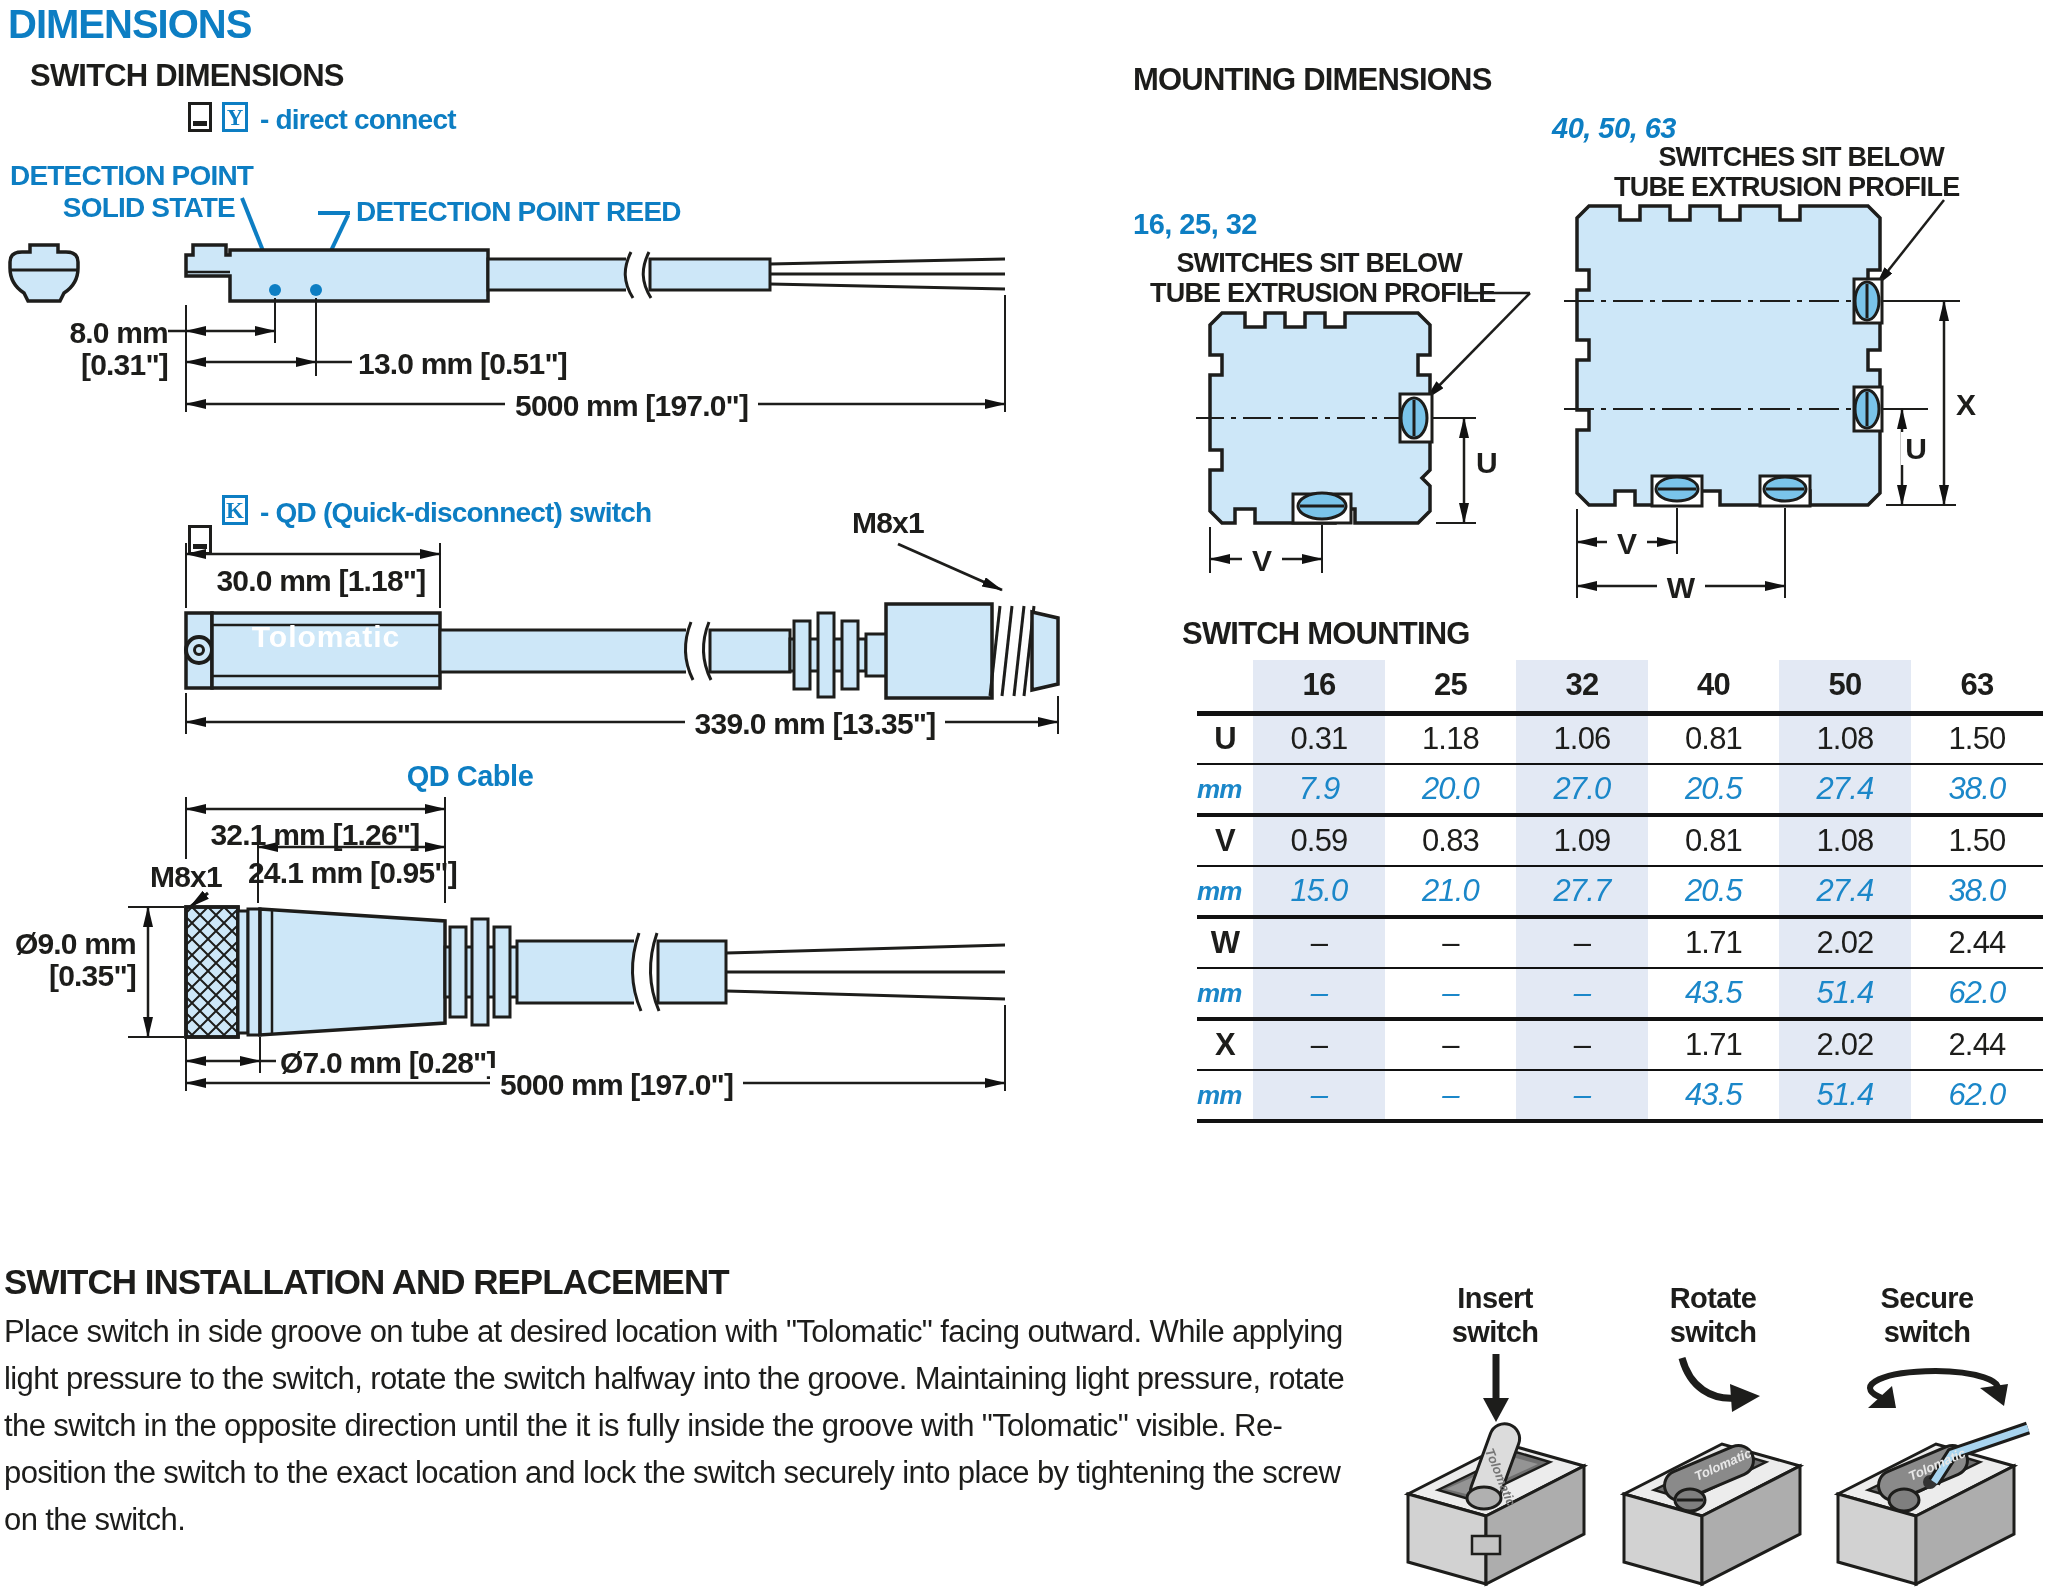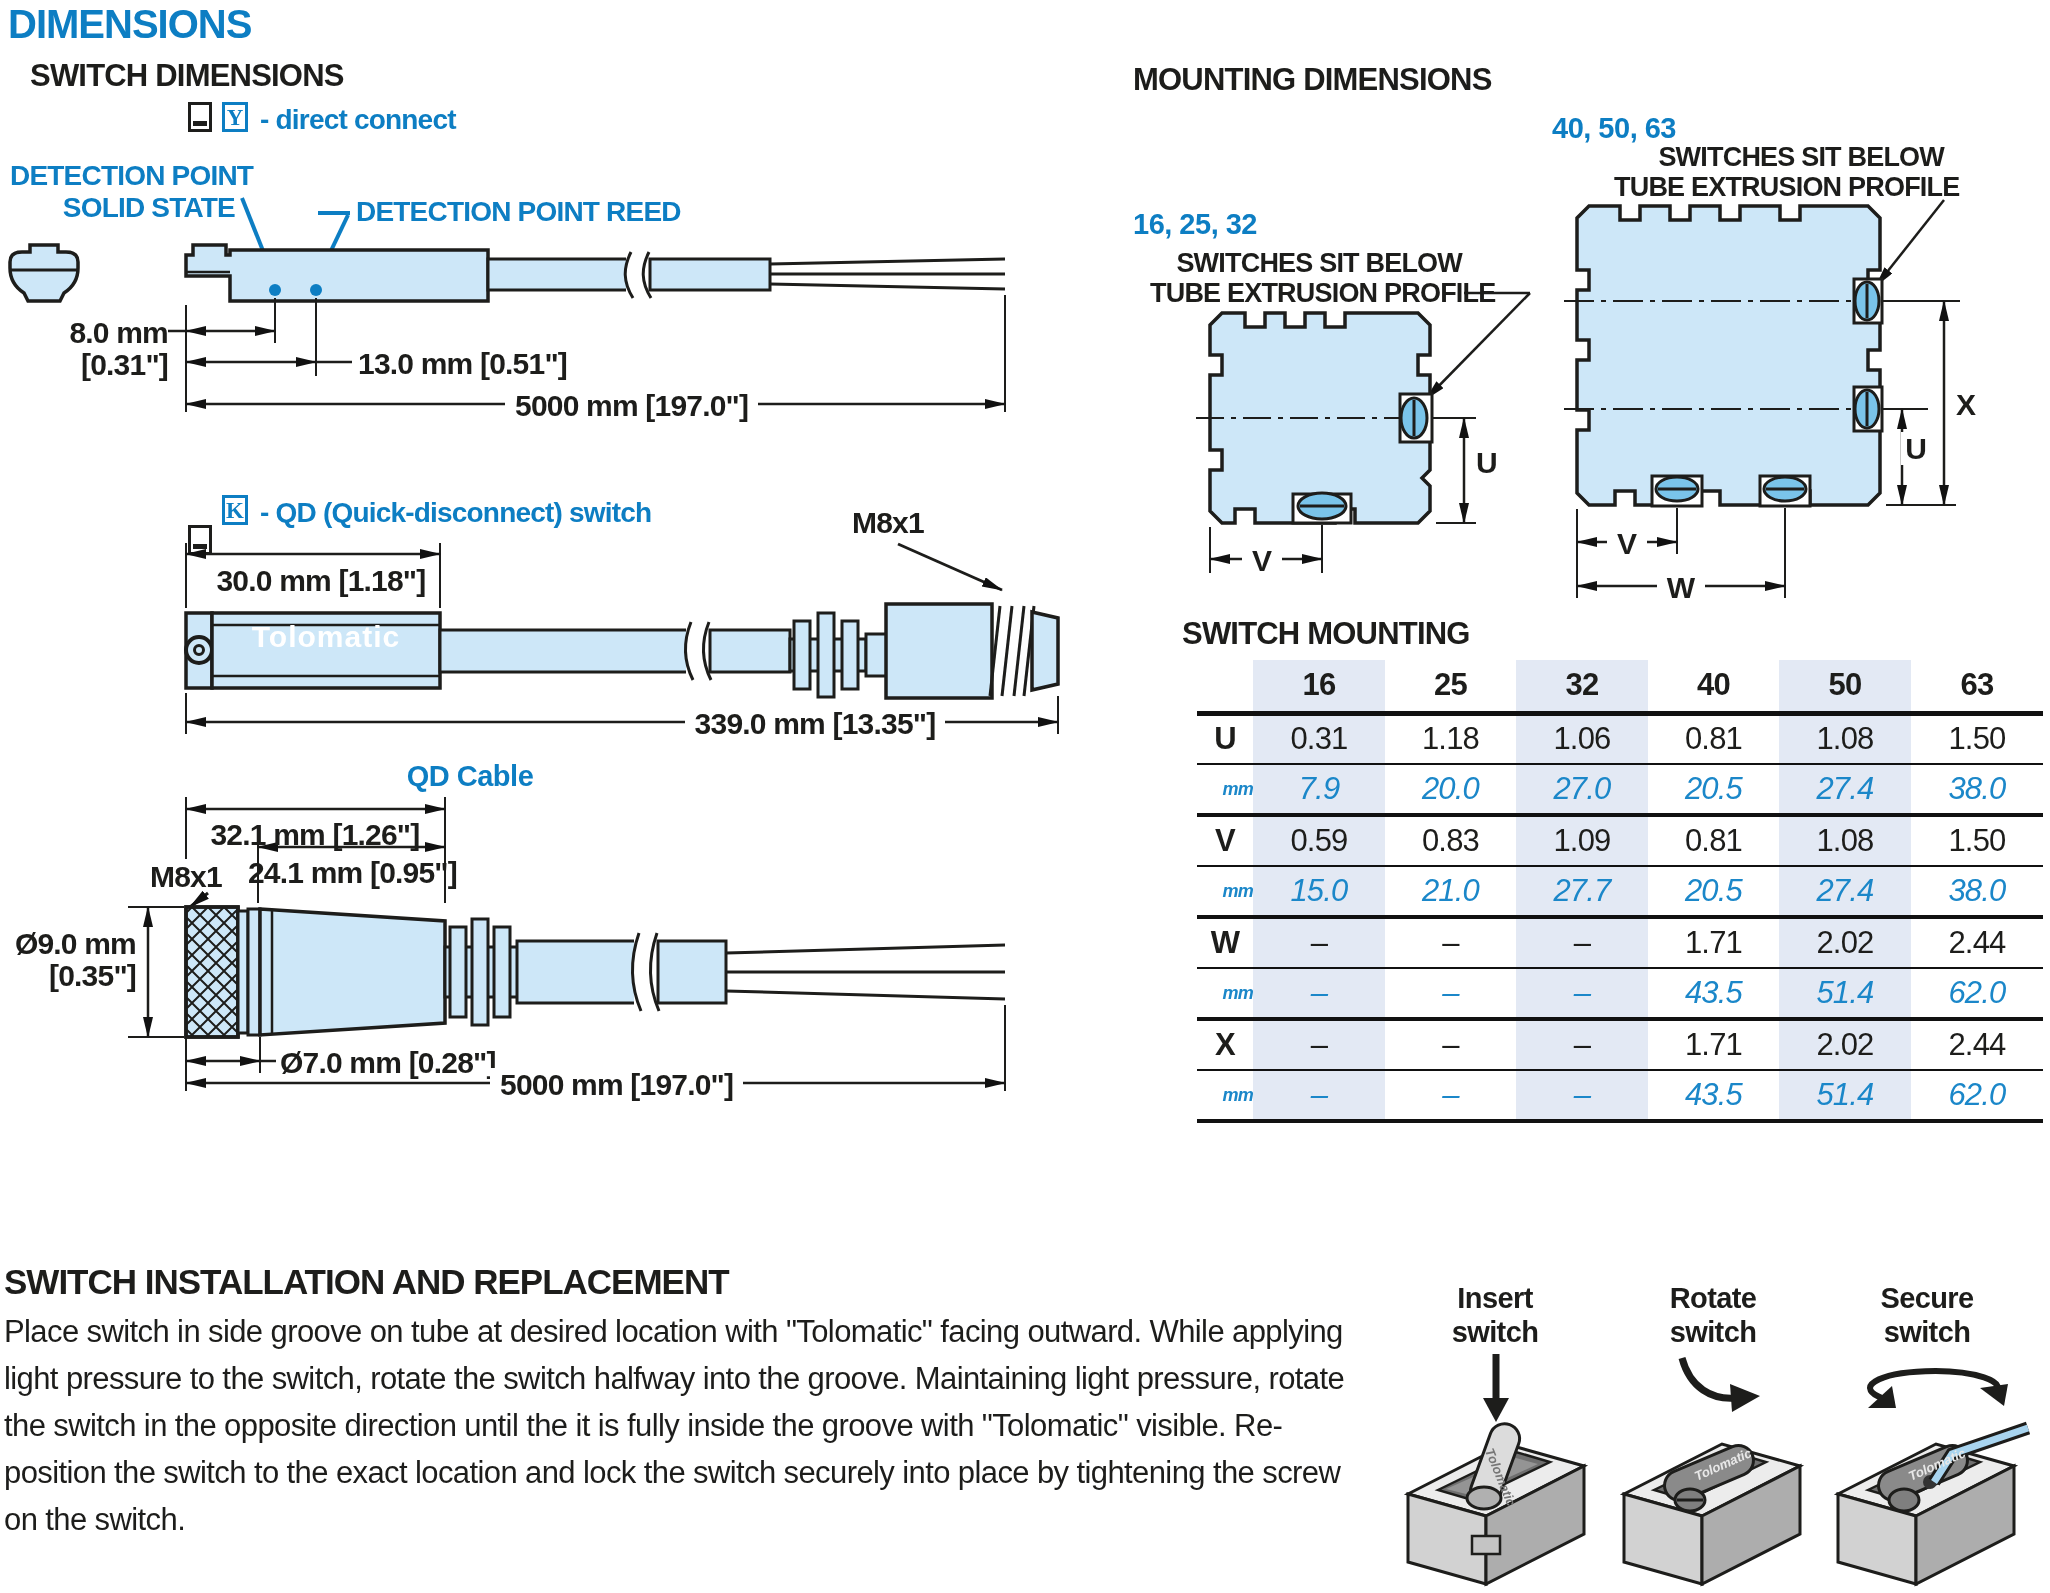--- a/index.html
+++ b/index.html
@@ -26,21 +26,21 @@
   .caption { font-size:29px; color:#1d1d1b; letter-spacing:-0.5px; white-space:nowrap; }
   
   .tblwrap { position:absolute; left:1197px; top:660px; }
   table.tbl { border-collapse:collapse; table-layout:fixed; width:846px; }
   table.tbl td { text-align:center; vertical-align:middle; padding:0; height:51px;
                  font-size:31px; letter-spacing:-0.8px; color:#1d1d1b; }
   table.tbl tr.head td { font-weight:bold; border-bottom:5px solid #111; height:53px; }
   table.tbl tr.rin td { border-bottom:2px solid #111; }
   table.tbl tr.rmm td { border-bottom:4px solid #111; color:#1b87c9; font-style:italic; }
   table.tbl td.lab { font-weight:bold; }
-  table.tbl tr.rmm td.lab { font-weight:bold; font-size:18px; text-align:right; }
+  table.tbl tr.rmm td.lab { font-weight:bold; font-size:26px; text-align:left; }
   table.tbl td.shade { background:#e3e9f4; }
   .para { font-size:31px; line-height:47px; letter-spacing:-0.6px; color:#1d1d1b; }
   .stephead { font-size:29px; font-weight:bold; letter-spacing:-0.6px; white-space:nowrap; text-align:center; }
   .brandtag { font-size:13px; font-weight:bold; font-style:italic; white-space:nowrap; }
 </style>
 </head>
 <body>
 
 <div id="page">
 
@@ -222,21 +222,21 @@
 
   <div class="abs dim ctr" style="left:205px; top:818px; width:220px;">32.1 mm [1.26"]</div>
   <div class="abs dim ctr" style="left:245px; top:856px; width:215px;">24.1 mm [0.95"]</div>
   <div class="abs dim" style="left:150px; top:860px;">M8x1</div>
   <div class="abs dim rt" style="left:6px; top:927px; width:130px;">Ø9.0 mm</div>
   <div class="abs dim rt" style="left:6px; top:959px; width:130px;">[0.35"]</div>
   <div class="abs dim" style="left:280px; top:1046px;">Ø7.0 mm [0.28"]</div>
   <div class="abs dim ctr" style="left:490px; top:1068px; width:250px;"><span class="onLine">5000 mm [197.0"]</span></div>
 
 
-  <div class="abs bluehead" style="left:1552px; top:112px;">40, 50, 63</div>
+  <div class="abs bluehead" style="left:1552px; top:112px;font-style:italic;">40, 50, 63</div>
   <div class="abs note rt" style="left:1614px; top:142px; width:330px;">SWITCHES SIT BELOW</div>
   <div class="abs note rt" style="left:1614px; top:172px; width:330px;">TUBE EXTRUSION PROFILE</div>
   <div class="abs bluehead" style="left:1133px; top:200px;margin-top:8px;">16, 25, 32</div>
   <div class="abs note rt" style="left:1150px; top:248px; width:312px;">SWITCHES SIT BELOW</div>
   <div class="abs note rt" style="left:1150px; top:278px; width:312px;">TUBE EXTRUSION PROFILE</div>
 
   <svg style="left:1150px; top:285px;" width="420" height="310" viewBox="0 0 420 310">
     <defs>
       <marker id="ah4" markerWidth="22" markerHeight="12" refX="20" refY="5" orient="auto-start-reverse" markerUnits="userSpaceOnUse">
         <path d="M0,0 L21,5 L0,10 Z" fill="#111"></path>

